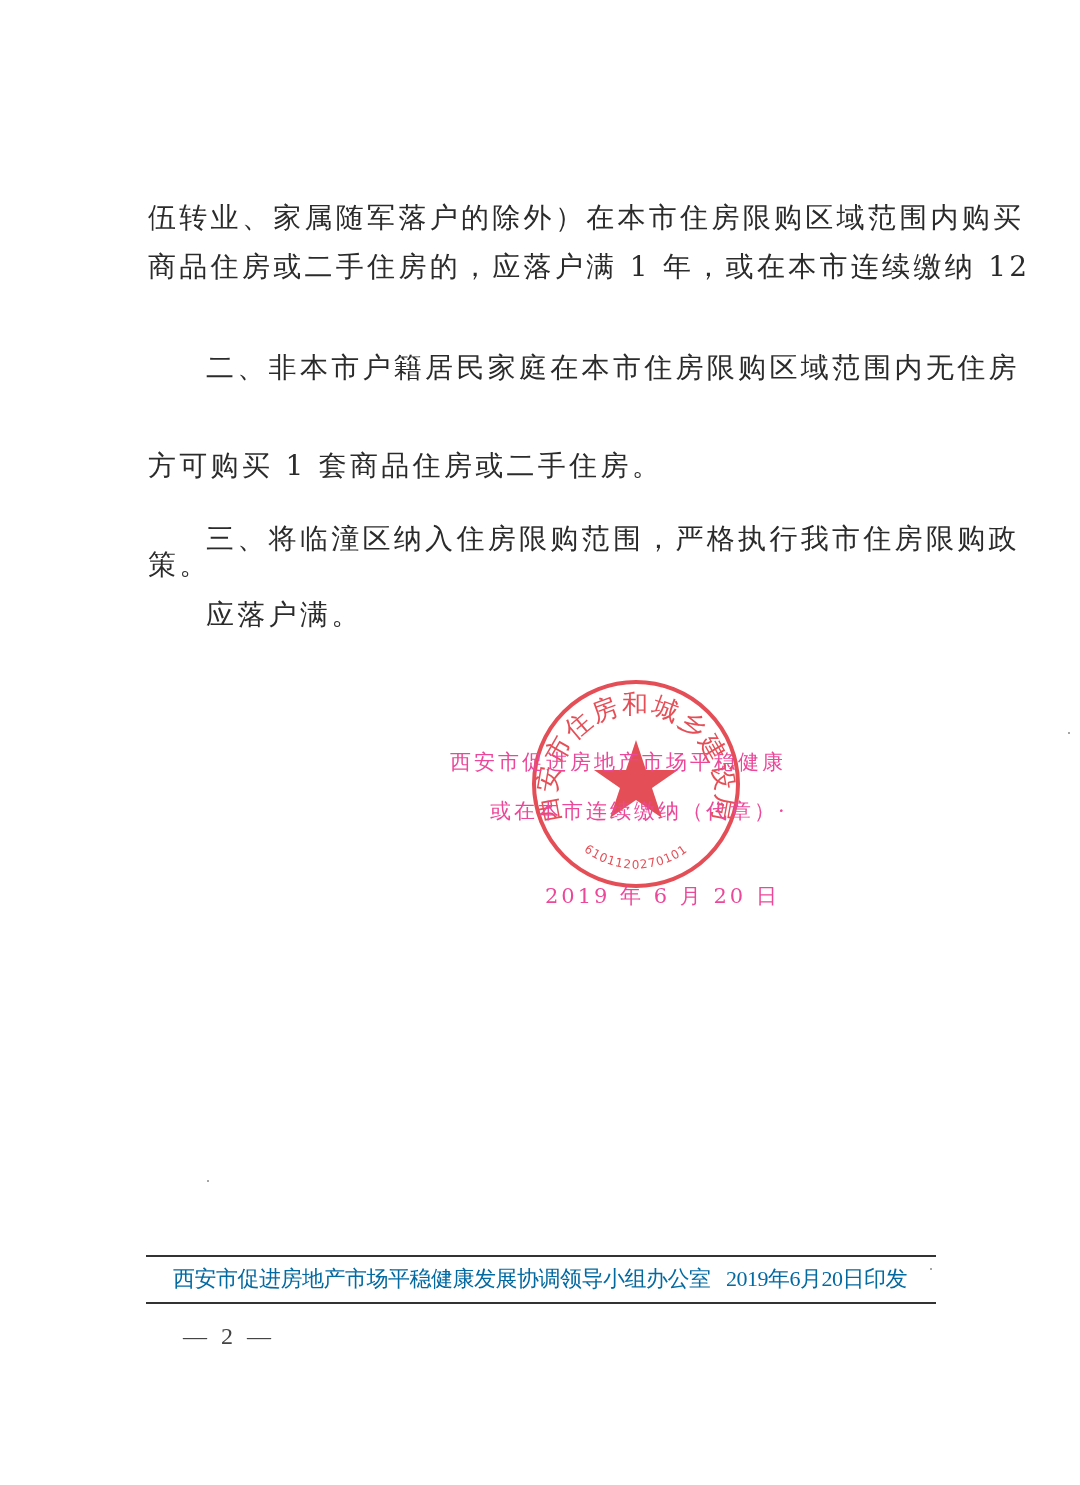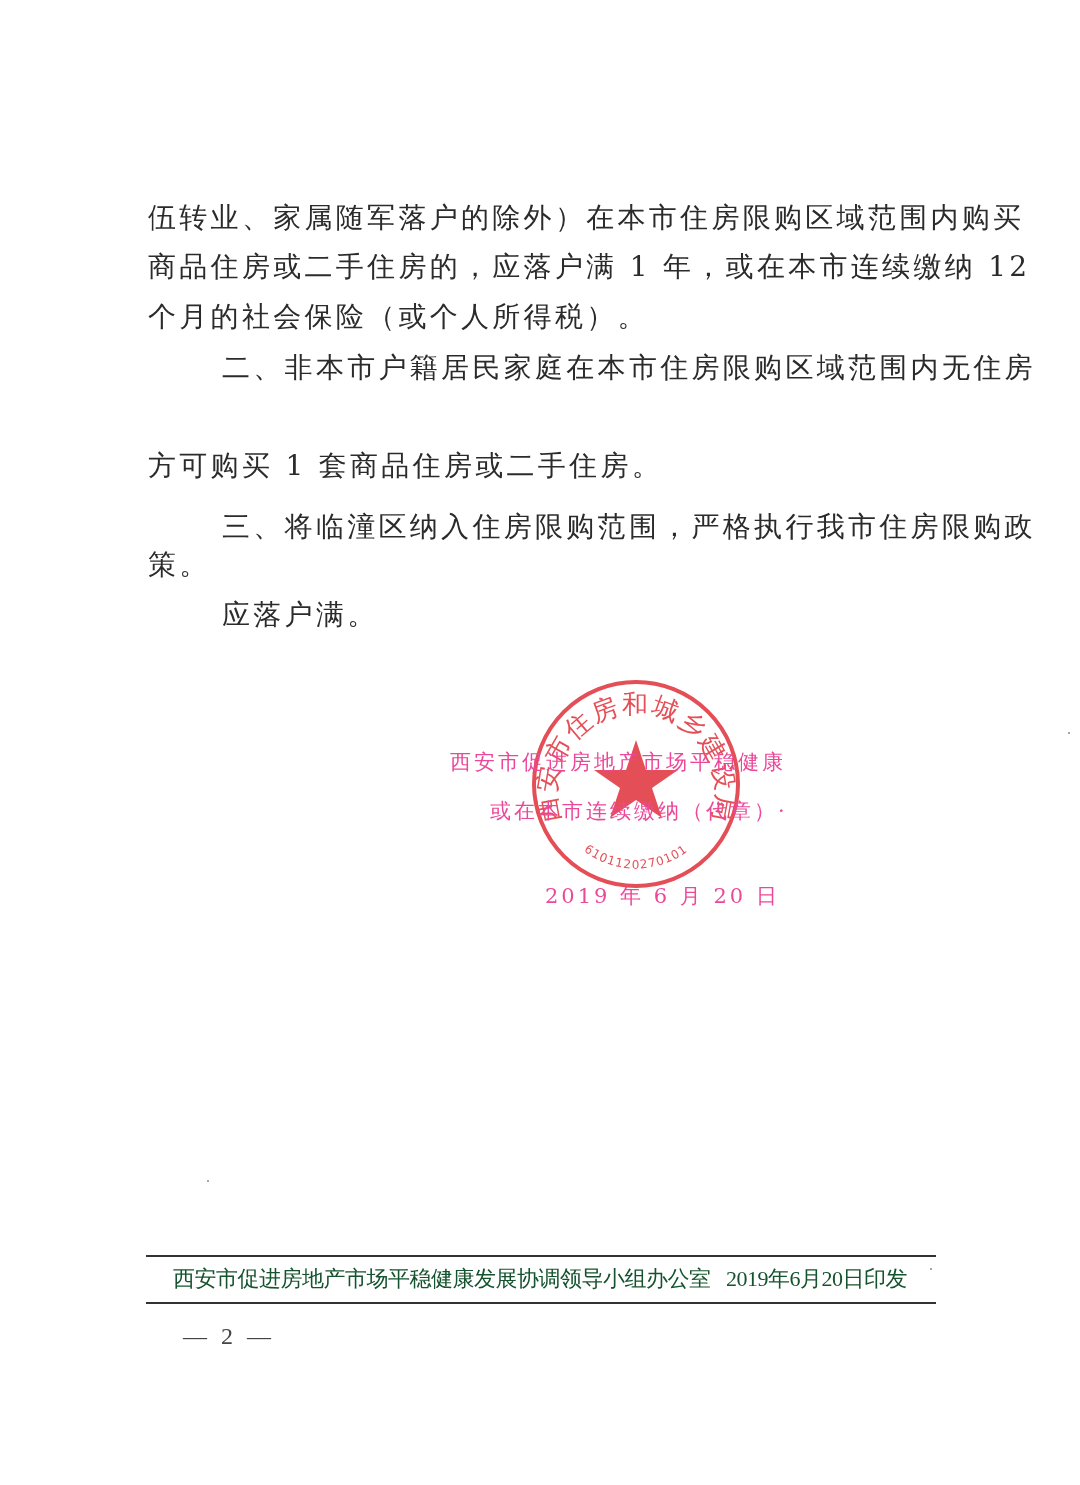--- a/index.html
+++ b/index.html
@@ -5,51 +5,50 @@
   html, body { margin: 0; padding: 0; }
   body {
     width: 1080px; height: 1485px; background: #ffffff; position: relative; overflow: hidden;
     font-family: "DejaVu Serif", "Liberation Serif", serif; color: #2b2b2b;
   }
   .page { position: absolute; left: 0; top: 0; width: 1080px; height: 1485px; }
   .body-line {
     position: absolute; left: 148px; white-space: nowrap;
     font-size: 28px; line-height: 30px; letter-spacing: 3.3px;
   }
-  .indent { left: 206px; margin-left: 16px; }
+  .indent { left: 206px; }
   .sig {
     position: absolute; white-space: nowrap; font-size: 21px; line-height: 30px; letter-spacing: 3px;
     color: #ec4899; z-index: 3;
   }
   .stamp {
     position: absolute; left: 530px; top: 678px; width: 212px; height: 212px; z-index: 2;
     opacity: 0.85;
   }
   .rule { position: absolute; left: 146px; width: 790px; height: 2px; background: #333; }
   .footer-text {
     position: absolute; top: 1266px; white-space: nowrap; font-size: 22px; line-height: 26px;
-    font-family: "Liberation Serif", "DejaVu Serif", serif; color: #14532d; letter-spacing: -0.5px;
+    font-family: "Liberation Serif", "DejaVu Serif", serif; color: #0369a1; letter-spacing: -0.5px;
   }
   .pagenum {
     position: absolute; left: 183px; top: 1322px; font-size: 24px; line-height: 28px; color: #444;
     font-family: "Liberation Serif", serif; white-space: nowrap; letter-spacing: 4px;
   }
   .speck { position: absolute; width: 2px; height: 2px; background: #888; border-radius: 1px; }
 </style>
 </head>
 <body>
 
 <div class="page">
 
   <div class="body-line" style="top:203px">伍转业、家属随军落户的除外）在本市住房限购区域范围内购买</div>
   <div class="body-line" style="top:252px">商品住房或二手住房的，应落户满 1 年，或在本市连续缴纳 12</div>
-  <div class="body-line" style="top:302px">个月的社会保险（或个人所得税）。</div>
   <div class="body-line indent" style="top:353px">二、非本市户籍居民家庭在本市住房限购区域范围内无住房</div>
   <div class="body-line" style="top:451px">方可购买 1 套商品住房或二手住房。</div>
-  <div class="body-line indent" style="top:512px">三、将临潼区纳入住房限购范围，严格执行我市住房限购政</div>
+  <div class="body-line indent" style="top:524px">三、将临潼区纳入住房限购范围，严格执行我市住房限购政</div>
   <div class="body-line" style="top:550px">策。</div>
   <div class="body-line indent" style="top:600px">应落户满。</div>
 
   <svg class="stamp" viewBox="0 0 212 212" xmlns="http://www.w3.org/2000/svg">
     <defs>
       <path id="arcTop" d="M 40 160 A 80 80 0 1 1 172 160" fill="none"></path>
       <path id="arcBot" d="M 48 168 A 86 86 0 0 0 164 168" fill="none"></path>
     </defs>
     <circle cx="106" cy="106" r="102" fill="none" stroke="#e0303a" stroke-width="4"></circle>
     <polygon fill="#e0303a" points="106,62 116,92 148,92 122,110 132,140 106,122 80,140 90,110 64,92 96,92"></polygon>

